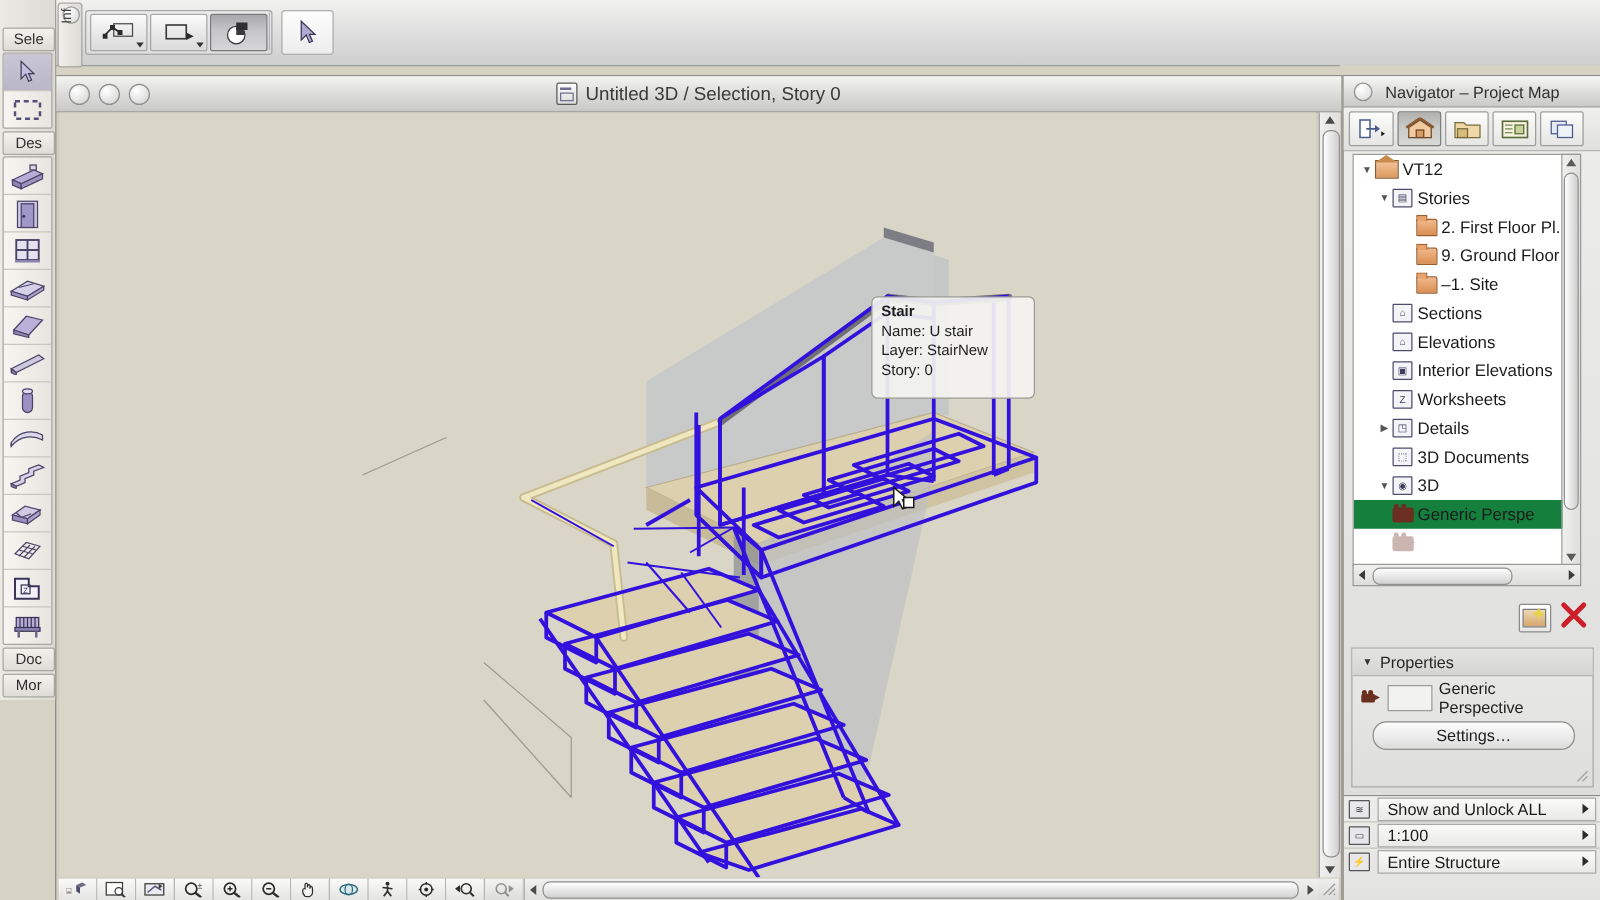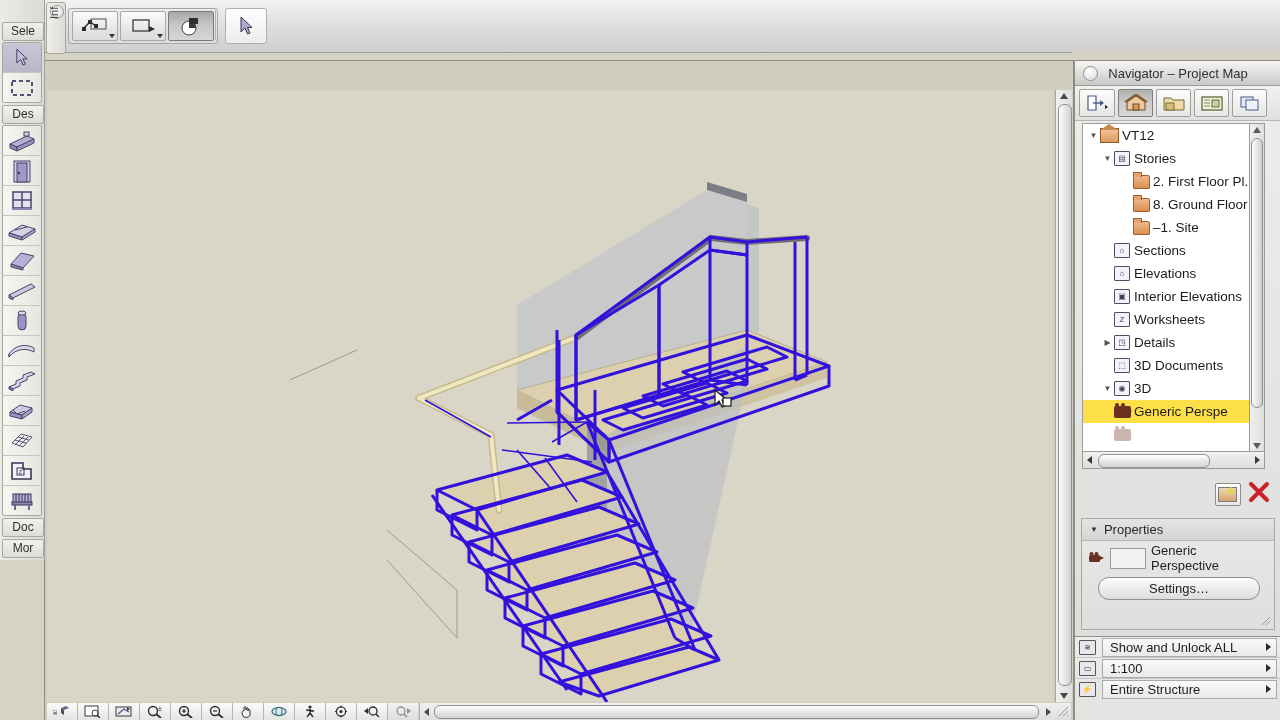--- a/index.html
+++ b/index.html
@@ -116,21 +116,21 @@
     background:linear-gradient(#f0f0ee,#e0e0de);border-bottom:1px solid #b5b5b3;}
   .navbtn{width:33px;height:26px;display:flex;align-items:center;justify-content:center;
     border:1px solid #9e9e9c;border-radius:2px;position:relative;
     background:linear-gradient(#fcfcfa,#e6e6e4);}
   .navbtn.pressed{background:linear-gradient(#b0b0ae,#cacac8 45%,#d8d8d6);border-color:#7e7e7c;}
 
   #tree{position:absolute;left:7px;top:62px;width:180px;height:328px;
     background:#fff;border:1px solid #9a9a98;overflow:hidden;}
   .trow{height:23px;display:flex;align-items:center;font-size:13.5px;color:#1b1b1b;
     white-space:nowrap;position:relative;}
-  .trow.sel{background:#fde047;}
+  .trow.sel{background:#15803d;}
   .tri{width:13px;display:inline-block;text-align:center;font-size:8px;color:#555;}
   .folder{width:15px;height:12px;margin-right:3px;flex:0 0 auto;position:relative;
     background:linear-gradient(#f2b98c,#d98f52);border:1px solid #9c5f2c;border-radius:1px 2px 1px 1px;}
   .folder:before{content:"";position:absolute;left:-1px;top:-4px;width:7px;height:4px;
     background:#e8a36d;border:1px solid #9c5f2c;border-bottom:none;border-radius:1px 1px 0 0;}
   .house{width:17px;height:13px;margin-right:3px;flex:0 0 auto;position:relative;
     background:linear-gradient(#f3c49c,#dd9a5e);border:1px solid #8d5a2b;}
   .house:before{content:"";position:absolute;left:-1px;top:-5px;
     border-left:9px solid transparent;border-right:9px solid transparent;border-bottom:6px solid #c98a4e;}
   .sqico{width:14px;height:13px;margin-right:4px;flex:0 0 auto;
@@ -369,20 +369,31 @@
     <div class="tb-label">Mor</div>
   </div>
 
   <div id="inf-tab">
     <div class="knob"></div>
     <div class="vtxt">Inf</div>
   </div>
 
   <div id="win3d">
 
+    <div id="win3d-title">
+      <div class="tdots">
+        <div class="wdot"></div>
+        <div class="wdot"></div>
+        <div class="wdot"></div>
+      </div>
+      <div class="ttext">
+        <span class="doc-ico"></span>
+        <span>Untitled 3D / Selection, Story 0</span>
+      </div>
+    </div>
 
     <div id="canvas3d">
       <svg width="1006" height="612" viewBox="0 0 1006 612">
         <rect x="0" y="0" width="1006" height="612" fill="#d9d5c7"></rect>
 
         <g stroke="#9d9a8e" stroke-width="1" fill="none">
           <path d="M340 440 L410 500 L410 548"></path>
           <path d="M410 548 L340 470"></path>
           <path d="M243 290 L310 260"></path>
         </g>
@@ -503,20 +514,26 @@
           <path d="M378 310 L444 347"></path>
         </g>
 
         <g transform="translate(668,300)">
           <path d="M0 0 L0 15 L4 11 L7 17 L10 16 L7 10 L12 10z" fill="#ffffff" stroke="#1a1a1a" stroke-width="1.2"></path>
           <rect x="8" y="8" width="8" height="8" fill="#ffffff" stroke="#1a1a1a" stroke-width="1.2"></rect>
         </g>
       </svg>
 
       
+      <div id="tooltip" style="left:650px;top:147px;">
+        <div class="ttl">Stair</div>
+        <div>Name: U stair</div>
+        <div>Layer: StairNew</div>
+        <div>Story: 0</div>
+      </div>
     </div>
 
     <div class="sb-v" style="left:1010px;top:29px;width:16px;height:612px;">
       <div style="position:absolute;left:4px;top:3px;width:0;height:0;border-left:4px solid transparent;border-right:4px solid transparent;border-bottom:6px solid #4a4a4a;"></div>
       <div class="sb-thumb-v" style="top:14px;height:580px;"></div>
       <div style="position:absolute;left:4px;bottom:3px;width:0;height:0;border-left:4px solid transparent;border-right:4px solid transparent;border-top:6px solid #4a4a4a;"></div>
     </div>
 
     <div id="win3d-bottom">
       <div style="display:flex;align-items:center;height:17px;">
@@ -674,21 +691,21 @@
         <span class="tri">▼</span>
         <span class="sqico">▤</span>
         <span>Stories</span>
       </div>
       <div class="trow" style="padding-left:50px;">
         <span class="folder"></span>
         <span>2. First Floor Pl.</span>
       </div>
       <div class="trow" style="padding-left:50px;">
         <span class="folder"></span>
-        <span>8. Ground Floor</span>
+        <span>9. Ground Floor</span>
       </div>
       <div class="trow" style="padding-left:50px;">
         <span class="folder"></span>
         <span>–1. Site</span>
       </div>
       <div class="trow" style="padding-left:31px;">
         <span class="sqico">⌂</span>
         <span>Sections</span>
       </div>
       <div class="trow" style="padding-left:31px;">

